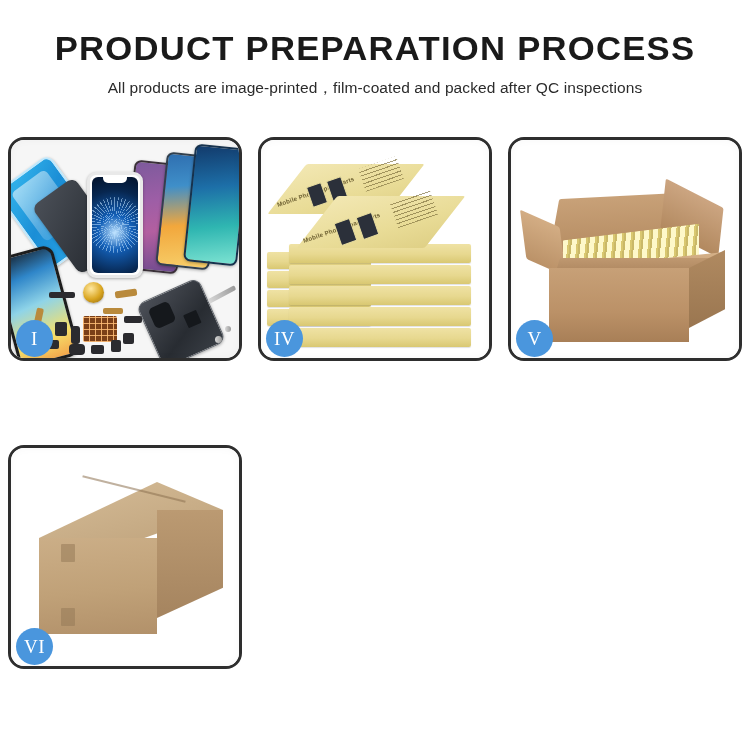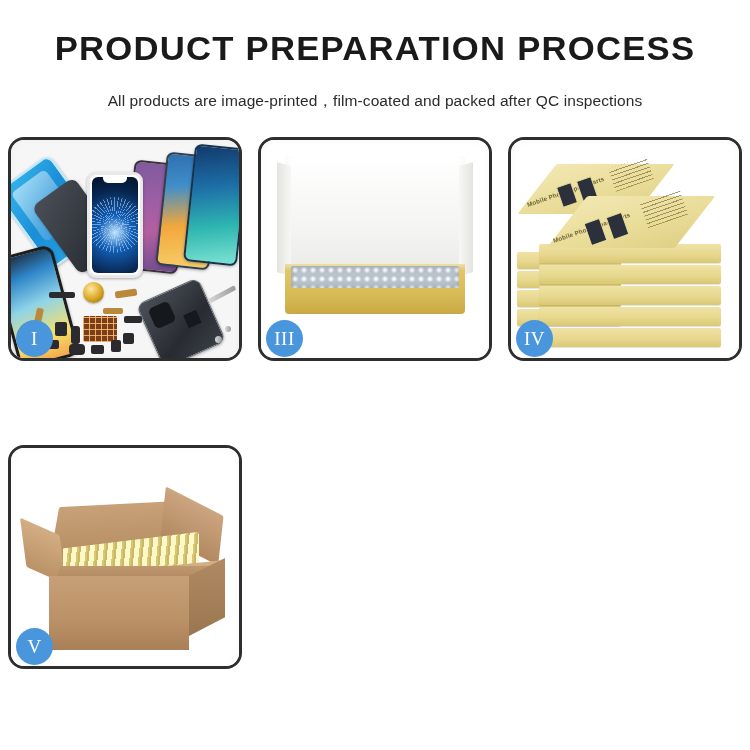--- a/index.html
+++ b/index.html
@@ -16,21 +16,21 @@
   .title {
     font-family: "Liberation Sans", sans-serif;
     font-size: 34px;
     font-weight: 700;
     letter-spacing: 1.2px;
     color: #1a1a1a;
     line-height: 1.1;
     transform: scaleX(1.02);
   }
   .subtitle {
-    margin-top: 24px;
+    margin-top: 11px;
     font-size: 15.5px;
     font-weight: 400;
     color: #2b2b2b;
     letter-spacing: 0.1px;
   }
 
   
   .grid {
     position: absolute;
     left: 8px; top: 137px;
@@ -387,30 +387,20 @@
         <div class="flex" style="left:92px;top:168px;width:20px;height:6px;"></div>
         <div class="tool" style="left:196px;top:152px;width:30px;height:5px;transform:rotate(-28deg);"></div>
         <div class="tool" style="left:204px;top:196px;width:7px;height:7px;border-radius:50%;"></div>
         <div class="tool" style="left:214px;top:186px;width:6px;height:6px;border-radius:50%;"></div>
       </div>
       <div class="panel-shadow"></div>
       <div class="badge">I</div>
     </div>
 
 
-    <div class="panel">
-      <div class="panel-inner p3">
-        <div class="lid"></div>
-        <div class="tray"></div>
-        <div class="tray-lip"></div>
-        <div class="tray-inner"></div>
-      </div>
-      <div class="panel-shadow"></div>
-      <div class="badge">III</div>
-    </div>
 
     <div class="panel">
       <div class="panel-inner p4">
         <div class="stack">
 
           <div class="ybox" style="left:6px;top:112px;width:104px;height:17px;"></div>
           <div class="ybox" style="left:6px;top:131px;width:104px;height:17px;"></div>
           <div class="ybox" style="left:6px;top:150px;width:104px;height:17px;"></div>
           <div class="ybox" style="left:6px;top:169px;width:104px;height:17px;"></div>
 
@@ -445,15 +435,27 @@
         <div class="ycontents"></div>
         <div class="carton-top"></div>
         <div class="flap flap-front"></div>
         <div class="carton-front"></div>
         <div class="carton-side2"></div>
       </div>
       <div class="panel-shadow"></div>
       <div class="badge">V</div>
     </div>
 
+    <div class="panel">
+      <div class="panel-inner p6">
+        <div class="sc-top"></div>
+        <div class="sc-seam"></div>
+        <div class="sc-side"></div>
+        <div class="sc-front"></div>
+        <div class="sc-tape" style="left:50px;top:96px;width:14px;height:18px;"></div>
+        <div class="sc-tape" style="left:50px;top:160px;width:14px;height:18px;"></div>
+      </div>
+      <div class="panel-shadow"></div>
+      <div class="badge">VI</div>
+    </div>
 
   </div>
 </div>
 
 </body></html>

